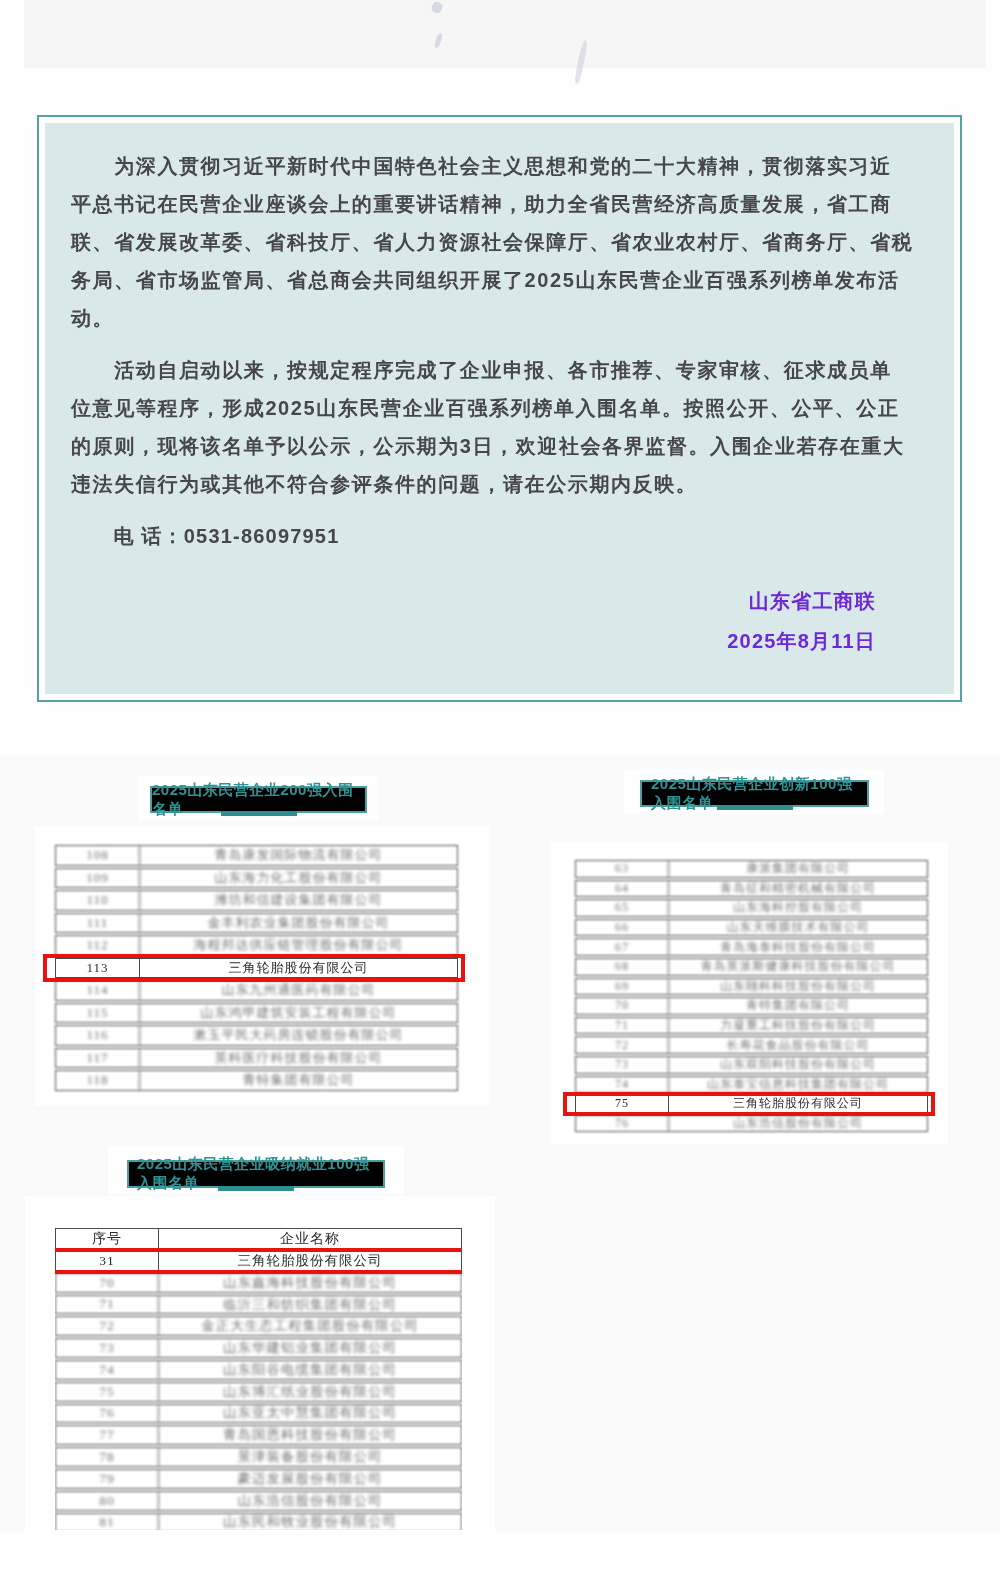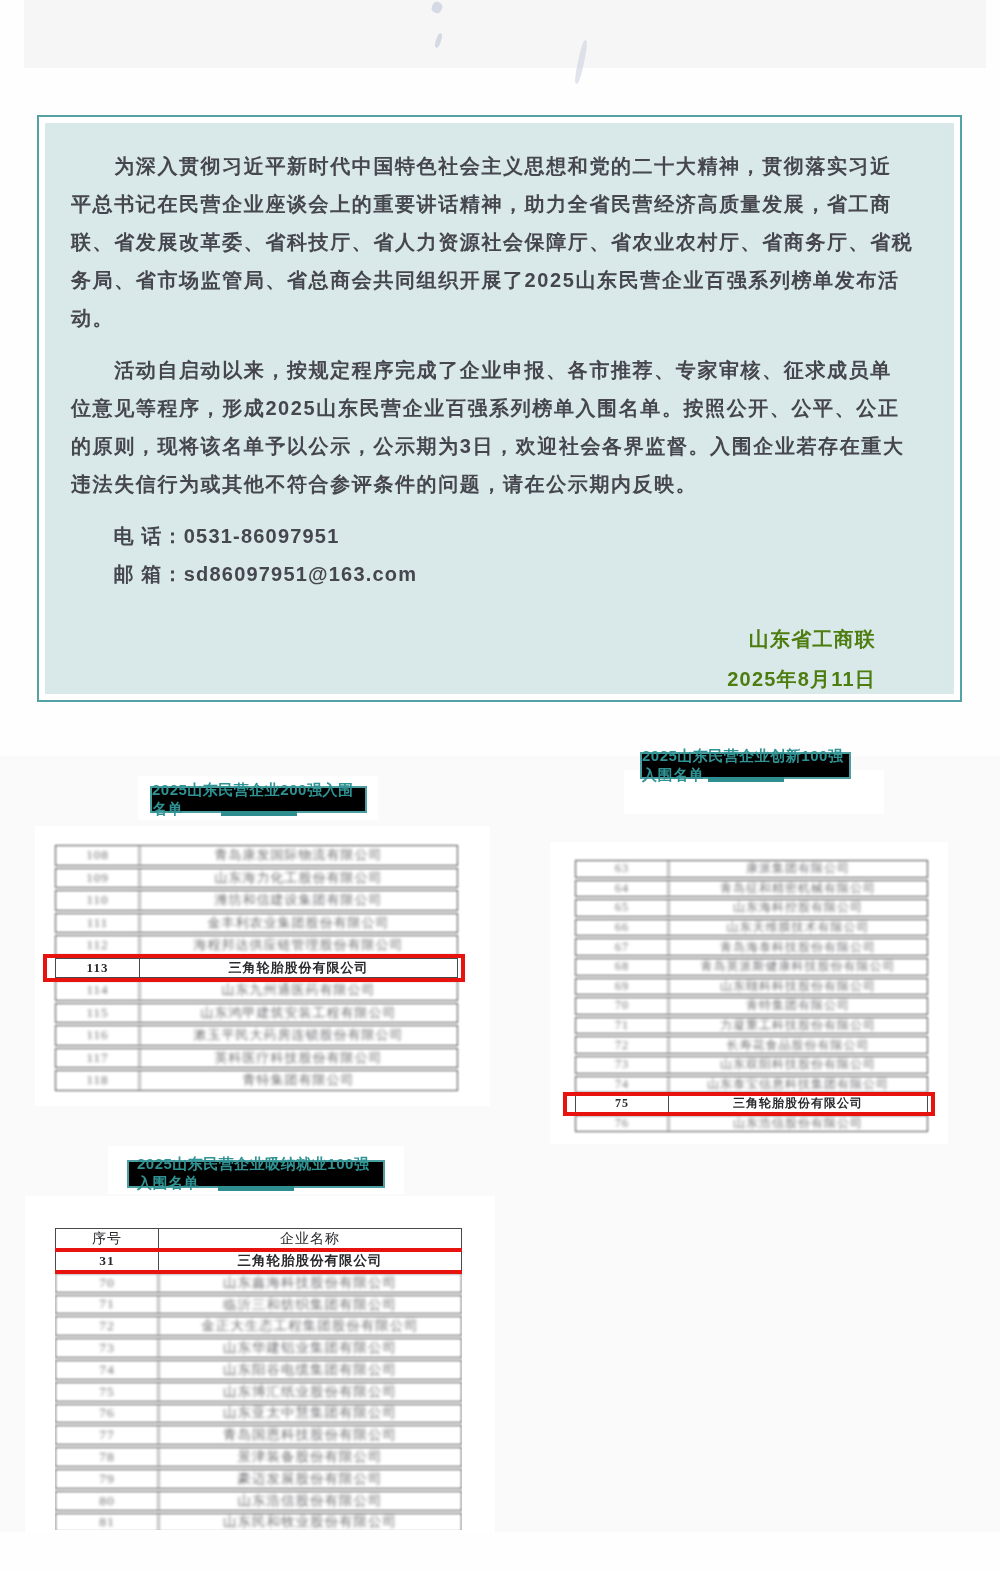--- a/index.html
+++ b/index.html
@@ -17,21 +17,21 @@
   .notice-box{position:absolute;left:37px;top:115px;width:925px;height:587px;
               border:2px solid #54a2a4;background:#fff;box-sizing:border-box;}
   .notice-inner{position:absolute;left:6px;top:6px;right:6px;bottom:6px;background:#d9e8e8;
                 padding:24px 26px 2px 26px;box-sizing:border-box;}
   .para{margin:0 0 14px 0;font-size:20px;font-weight:bold;letter-spacing:1.6px;
         line-height:38px;color:#45464e;white-space:pre-wrap;}
   .contact{margin:0;font-size:20px;font-weight:bold;letter-spacing:1.2px;
            line-height:38px;color:#45464e;white-space:pre-wrap;}
   .sig{margin-top:26px;text-align:right;padding-right:52px;}
   .sig p{margin:0;font-size:20px;font-weight:bold;letter-spacing:1.2px;
-         line-height:40px;color:#4d7c0f;}
+         line-height:40px;color:#6d28d9;}
 
   
   .section-bg{position:absolute;left:0;top:756px;width:1000px;height:776px;background:#fafafa;}
   .patch{position:absolute;background:#fff;}
   .patch.pt1{left:138px;top:776px;width:240px;height:44px;}
   .patch.pt2{left:624px;top:770px;width:260px;height:44px;}
   .patch.pa{left:35px;top:826px;width:455px;height:280px;}
   .patch.pb{left:550px;top:842px;width:398px;height:302px;}
   .patch.pc{left:108px;top:1146px;width:296px;height:48px;}
   .patch.pd{left:25px;top:1196px;width:470px;height:336px;}
@@ -46,21 +46,21 @@
   
   .tbl{position:absolute;font-family:"Liberation Serif",serif;}
   .trow{display:flex;box-sizing:border-box;border:1.5px solid #4a4a4c;background:#fff;
         margin-bottom:2px;position:relative;color:#2a2a2e;}
   .cell{display:flex;align-items:center;justify-content:center;box-sizing:border-box;
         letter-spacing:1px;overflow:hidden;white-space:nowrap;}
   .c-no{border-right:1.5px solid #4a4a4c;}
   .c-name{flex:1;}
   .trow.blur{filter:blur(1.2px);}
   .trow.blur .cell{filter:blur(1.1px);color:#6f6f73;}
-  .trow.hl{z-index:2;font-weight:bold;}
+  .trow.hl{z-index:2;}
   .trow.hl::before{content:"";position:absolute;left:-13px;right:-8px;top:-4.5px;bottom:-4.5px;
                    border:4px solid #e8120f;pointer-events:none;}
 
   .t200{left:55px;top:845px;width:403px;font-size:13px;}
   .t200 .trow{height:20.5px;}
   .t200 .c-no{width:84px;}
 
   .tinnov{left:575px;top:860px;width:353px;font-size:12px;border-radius:19px;}
   .tinnov .trow{height:17.6px;}
   .tinnov .c-no{width:93px;}
@@ -86,42 +86,41 @@
       <p class="para">　　为深入贯彻习近平新时代中国特色社会主义思想和党的二十大精神，贯彻落实习近
 平总书记在民营企业座谈会上的重要讲话精神，助力全省民营经济高质量发展，省工商
 联、省发展改革委、省科技厅、省人力资源社会保障厅、省农业农村厅、省商务厅、省税
 务局、省市场监管局、省总商会共同组织开展了2025山东民营企业百强系列榜单发布活
 动。</p>
       <p class="para">　　活动自启动以来，按规定程序完成了企业申报、各市推荐、专家审核、征求成员单
 位意见等程序，形成2025山东民营企业百强系列榜单入围名单。按照公开、公平、公正
 的原则，现将该名单予以公示，公示期为3日，欢迎社会各界监督。入围企业若存在重大
 违法失信行为或其他不符合参评条件的问题，请在公示期内反映。</p>
       <p class="contact">　　电 话：0531-86097951</p>
-      <p class="contact">　　邮 箱：sd86097951@163.com</p>
       <div class="sig">
         <p>山东省工商联</p>
         <p>2025年8月11日</p>
       </div>
     </div>
   </div>
 
   <div class="section-bg"></div>
   <div class="patch pt1"></div>
   <div class="patch pt2"></div>
   <div class="patch pa"></div>
   <div class="patch pb"></div>
   <div class="patch pc"></div>
   <div class="patch pd"></div>
 
   <div class="ttl" style="left:150px;top:786px;width:217px;height:27px;">
     <span>2025山东民营企业200强入围名单</span>
     <i class="bar"></i>
   </div>
 
-  <div class="ttl" style="left:640px;top:752px;width:211px;height:27px;">
+  <div class="ttl" style="left:640px;top:780px;width:229px;height:27px;padding-left:9px;">
     <span>2025山东民营企业创新100强入围名单</span>
     <i class="bar"></i>
   </div>
 
   <div class="ttl" style="left:127px;top:1160px;width:258px;height:28px;padding-left:8px;">
     <span>2025山东民营企业吸纳就业100强入围名单</span>
     <i class="bar"></i>
   </div>
 
   <div class="tbl t200">

